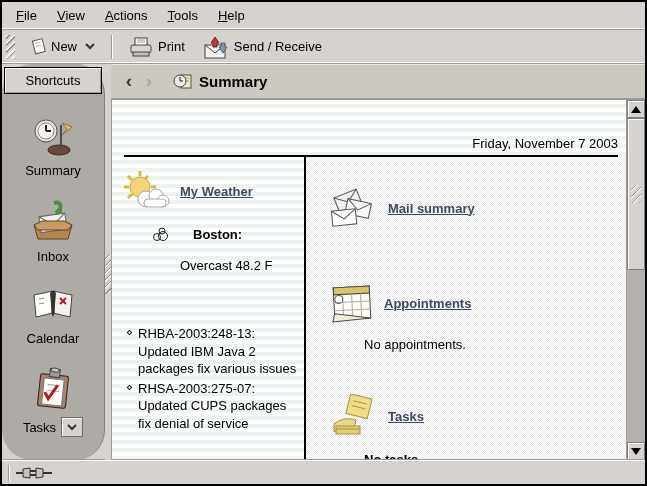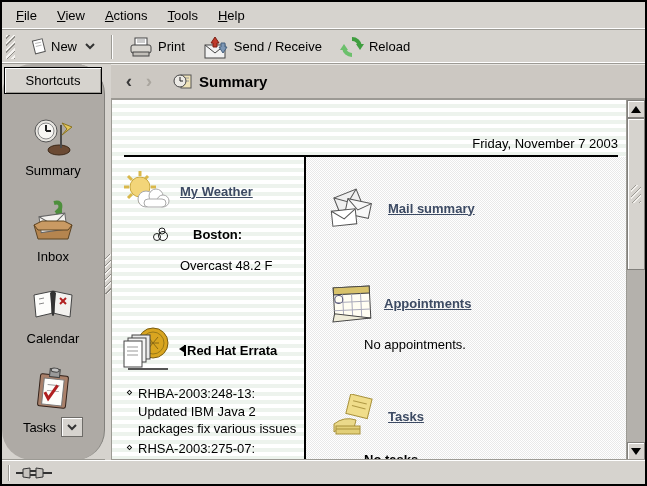--- a/index.html
+++ b/index.html
@@ -171,31 +171,20 @@
         <svg width="26" height="24">
           <rect x="2" y="10" width="20" height="13" fill="#f2f2f2" stroke="#444"></rect>
           <polyline points="2,10 12,18 22,10" fill="none" stroke="#444"></polyline>
           <polygon points="8,8 12,2 16,8 14,8 14,12 10,12 10,8" fill="#c03a2b" stroke="#7a1f14"></polygon>
           <polygon points="16,12 20,18 24,12 22,12 22,8 18,8 18,12" fill="#7d97b5" stroke="#46607e"></polygon>
         </svg>
       </span>
       <span>Send / Receive</span>
     </span>
 
-    <span class="tb-btn">
-      <span class="icon-box">
-        <svg width="24" height="22">
-          <path d="M12 3 a8 8 0 0 1 8 7" fill="none" stroke="#3f9e3f" stroke-width="4"></path>
-          <polygon points="20,14 16,8 24,8" fill="#3f9e3f"></polygon>
-          <path d="M12 19 a8 8 0 0 1 -8 -7" fill="none" stroke="#6cc06c" stroke-width="4"></path>
-          <polygon points="4,8 0,14 8,14" fill="#6cc06c"></polygon>
-        </svg>
-      </span>
-      <span>Reload</span>
-    </span>
   </div>
 
   <div class="app-body">
 
     <div class="sidebar">
       <div class="shortcuts-btn">
         <span>Shortcuts</span>
       </div>
 
       <div class="sc-item">
@@ -331,42 +320,20 @@
                         <circle cx="13" cy="9" r="4.5"></circle>
                         <circle cx="12" cy="4" r="3"></circle>
                     </g>
                   </svg>
                 </span>
                 <b>Boston:</b>
               </div>
               <div class="weather-report">Overcast 48.2 F</div>
 
               <div class="errata">
-                <div class="sec-head">
-                  <span class="icon-box">
-                    <svg width="54" height="50">
-                      <circle cx="33" cy="18" r="15" fill="#d9a520" stroke="#7a5c10"></circle>
-                      <circle cx="33" cy="18" r="11" fill="none" stroke="#9a7a18"></circle>
-                      <path d="M28 12 l10 12 M38 12 l-10 12 M27 18 h12" stroke="#8a6a14" fill="none"></path>
-                      <line x1="8" y1="44" x2="48" y2="44" stroke="#555" stroke-width="2"></line>
-                      <g stroke="#444">
-                        <rect x="12" y="10" width="18" height="24" fill="#e9e9e9"></rect>
-                        <rect x="8" y="13" width="18" height="24" fill="#f4f4f4"></rect>
-                        <rect x="4" y="16" width="18" height="26" fill="#ffffff"></rect>
-                        <line x1="7" y1="22" x2="18" y2="22" stroke="#999"></line>
-                        <line x1="7" y1="26" x2="18" y2="26" stroke="#999"></line>
-                        <line x1="7" y1="30" x2="18" y2="30" stroke="#999"></line>
-                      </g>
-                    </svg>
-                  </span>
-                  <span class="errata-title">
-                    <span class="flag-glyph"></span>
-                    <span>Red Hat Errata</span>
-                  </span>
-                </div>
                 <ul class="errata-list">
                   <li>
                     <span>RHBA-2003:248-13:</span><br>
                     <span>Updated IBM Java 2 packages fix various issues</span>
                   </li>
                   <li>
                     <span>RHSA-2003:275-07:</span><br>
                     <span>Updated CUPS packages fix denial of service</span>
                   </li>
                 </ul>

